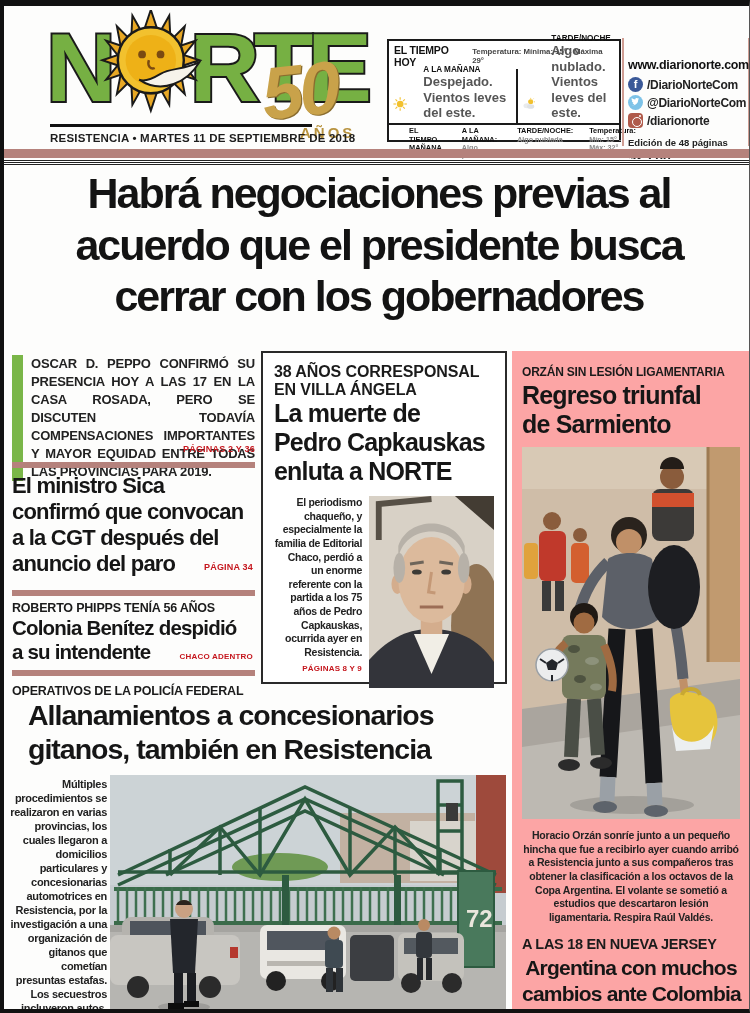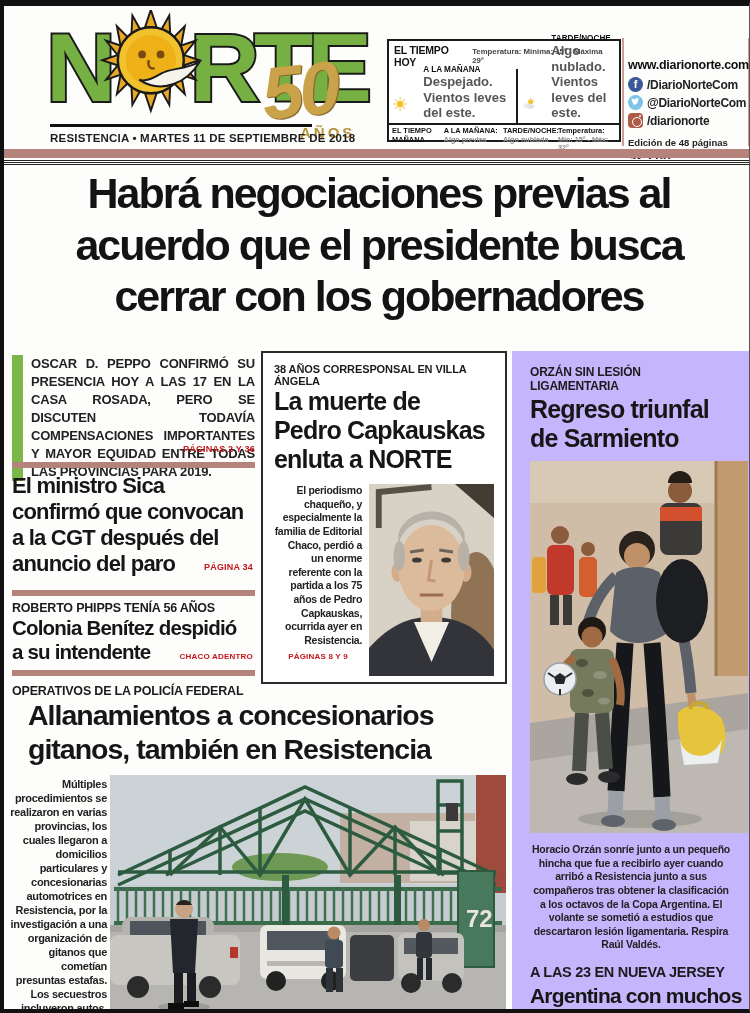--- a/index.html
+++ b/index.html
@@ -28,21 +28,21 @@
   }
   .weather-head { display:flex; justify-content:space-between; align-items:baseline; padding:3px 5px 1px 5px; }
   .weather-title { font-size:10.5px; font-weight:bold; color:#111; letter-spacing:-0.2px; }
   .weather-temp { font-size:7.8px; color:#444; font-weight:bold; }
   .weather-mid { display:flex; height:54px; }
   .weather-cell { flex:1; display:flex; align-items:flex-end; gap:16px; padding:2px 4px; }
   .weather-cell.first { border-right:2px solid #1a1a1a; }
   .wc-label { font-weight:bold; font-size:8.2px; color:#111; }
   .wc-text { font-size:13px; color:#555; line-height:1.2;font-weight:bold; }
   .weather-bottom { border-top:2px solid #1a1a1a; display:flex; padding:2px 3px; gap:3px; }
-  .wb-cell { line-height:1.15; }
+  .wb-cell { line-height:1.15;margin-left:17px; }
   .wb-label { font-weight:bold; font-size:7.4px; color:#111; }
   .wb-value { font-size:7.2px; color:#8a8a8a; font-weight:bold; }
 
   .mast-right { position:absolute; left:624px; top:52px; width:120px; }
   .website { font-size:12.5px; font-weight:bold; color:#111; letter-spacing:-0.3px; margin-bottom:5px; }
   .social-row { display:flex; align-items:center; gap:4px; margin-bottom:3px; font-size:12px; font-weight:bold; color:#222; letter-spacing:-0.3px; }
   .icon-fb { width:15px; height:15px; border-radius:50%; background:#3b5998; color:#fff; font-size:11px; font-weight:bold; text-align:center; line-height:14px; }
   .icon-tw { width:15px; height:15px; border-radius:50%; background:#7ec3e8; display:flex; align-items:center; justify-content:center; }
   .icon-ig { width:15px; height:15px; border-radius:4px; background:#b05a4a; position:relative; }
   .icon-ig::before { content:""; position:absolute; left:3.5px; top:3.5px; width:8px; height:8px; border:1.6px solid #fff; border-radius:50%; }
@@ -89,30 +89,30 @@
   .allan .hl-line { font-size:28.5px; line-height:34px; letter-spacing:-1px; }
 
   .allan-side { position:absolute; left:6px; top:772px; width:97px; text-align:right;
     font-size:11px; font-weight:bold; color:#222; line-height:1.27; letter-spacing:-0.3px; }
 
   .photo1 { position:absolute; left:106px; top:769px; width:396px; height:240px; background:#c6ccd0; }
 
   
   .obit-box { position:absolute; left:257px; top:345px; width:246px; height:333px;
     border:2px solid #2a2a2a; background:#fff; padding:10px 11px; }
-  .obit-kicker { font-size:11px; letter-spacing:-0.1px; }
+  .obit-kicker { font-size:16px; letter-spacing:-0.1px; }
   .obit-hl .hl-line { font-size:25px; line-height:29px; }
   .obit-body { display:flex; margin-top:10px; gap:7px; }
   .obit-text { width:88px; flex:none; text-align:right; font-size:10.5px; font-weight:bold; color:#222; line-height:1.3; letter-spacing:-0.3px; }
-  .obit-pages { display:block; margin-top:4px; font-size:8px;text-align:center; }
+  .obit-pages { display:block; margin-top:4px; font-size:8px; }
   .obit-photo { flex:1; height:192px; background:#d8d1c6; }
 
   
   .sports-box { position:absolute; left:508px; top:345px; width:238px; height:660px;
-    background:#c4b5fd; padding:12px 18px; }
+    background:#fca5a5; padding:12px 10px; }
   .sports-kicker { font-size:12px; margin-top:12px; letter-spacing:-0.2px; }
   .sarm-hl { margin-top:2px; }
   .sarm-hl .hl-line { font-size:25px; line-height:29px; }
   .photo2 { width:218px; height:372px; margin-top:8px; background:#cfbda8; }
   .sports-caption { margin-top:6px; font-size:10.5px; font-weight:bold; color:#222; line-height:1.3; letter-spacing:-0.2px;text-align:center; }
   .arg-kicker { font-size:14.5px; margin-top:12px; letter-spacing:-0.3px; }
   .arg-hl { margin-top:3px;text-align:center; }
   .arg-hl .hl-line { font-size:21px; line-height:26px; }
   .arg-section { text-align:right; margin-top:4px; }
 </style>
@@ -466,21 +466,21 @@
         <path d="M18,212 L24,216 M42,212 L36,216 M30,234 L30,228" stroke="#23262b" stroke-width="2"></path>
         <path d="M52,252 L49,310" stroke="#4a4e46" stroke-width="14" fill="none"></path>
         <path d="M72,252 L76,308" stroke="#4a4e46" stroke-width="14" fill="none"></path>
         <ellipse cx="47" cy="318" rx="11" ry="6" fill="#2b2b2b"></ellipse>
         <ellipse cx="79" cy="316" rx="11" ry="6" fill="#2b2b2b"></ellipse>
       </g>
     </svg>
 
     <div class="sports-caption">Horacio Orzán sonríe junto a un pequeño hincha que fue a recibirlo ayer cuando arribó a Resistencia junto a sus compañeros tras obtener la clasificación a los octavos de la Copa Argentina. El volante se sometió a estudios que descartaron lesión ligamentaria. Respira Raúl Valdés.</div>
 
-    <div class="kicker arg-kicker">A LAS 23 EN NUEVA JERSEY</div>
+    <div class="kicker arg-kicker">A LAS 18 EN NUEVA JERSEY</div>
     <div class="arg-hl">
       <div class="hl-line">Argentina con muchos</div>
       <div class="hl-line">cambios ante Colombia</div>
     </div>
     <div class="arg-section pageref">NORTE DEPORTES</div>
   </div>
 
 </div>
 
 </body></html>

